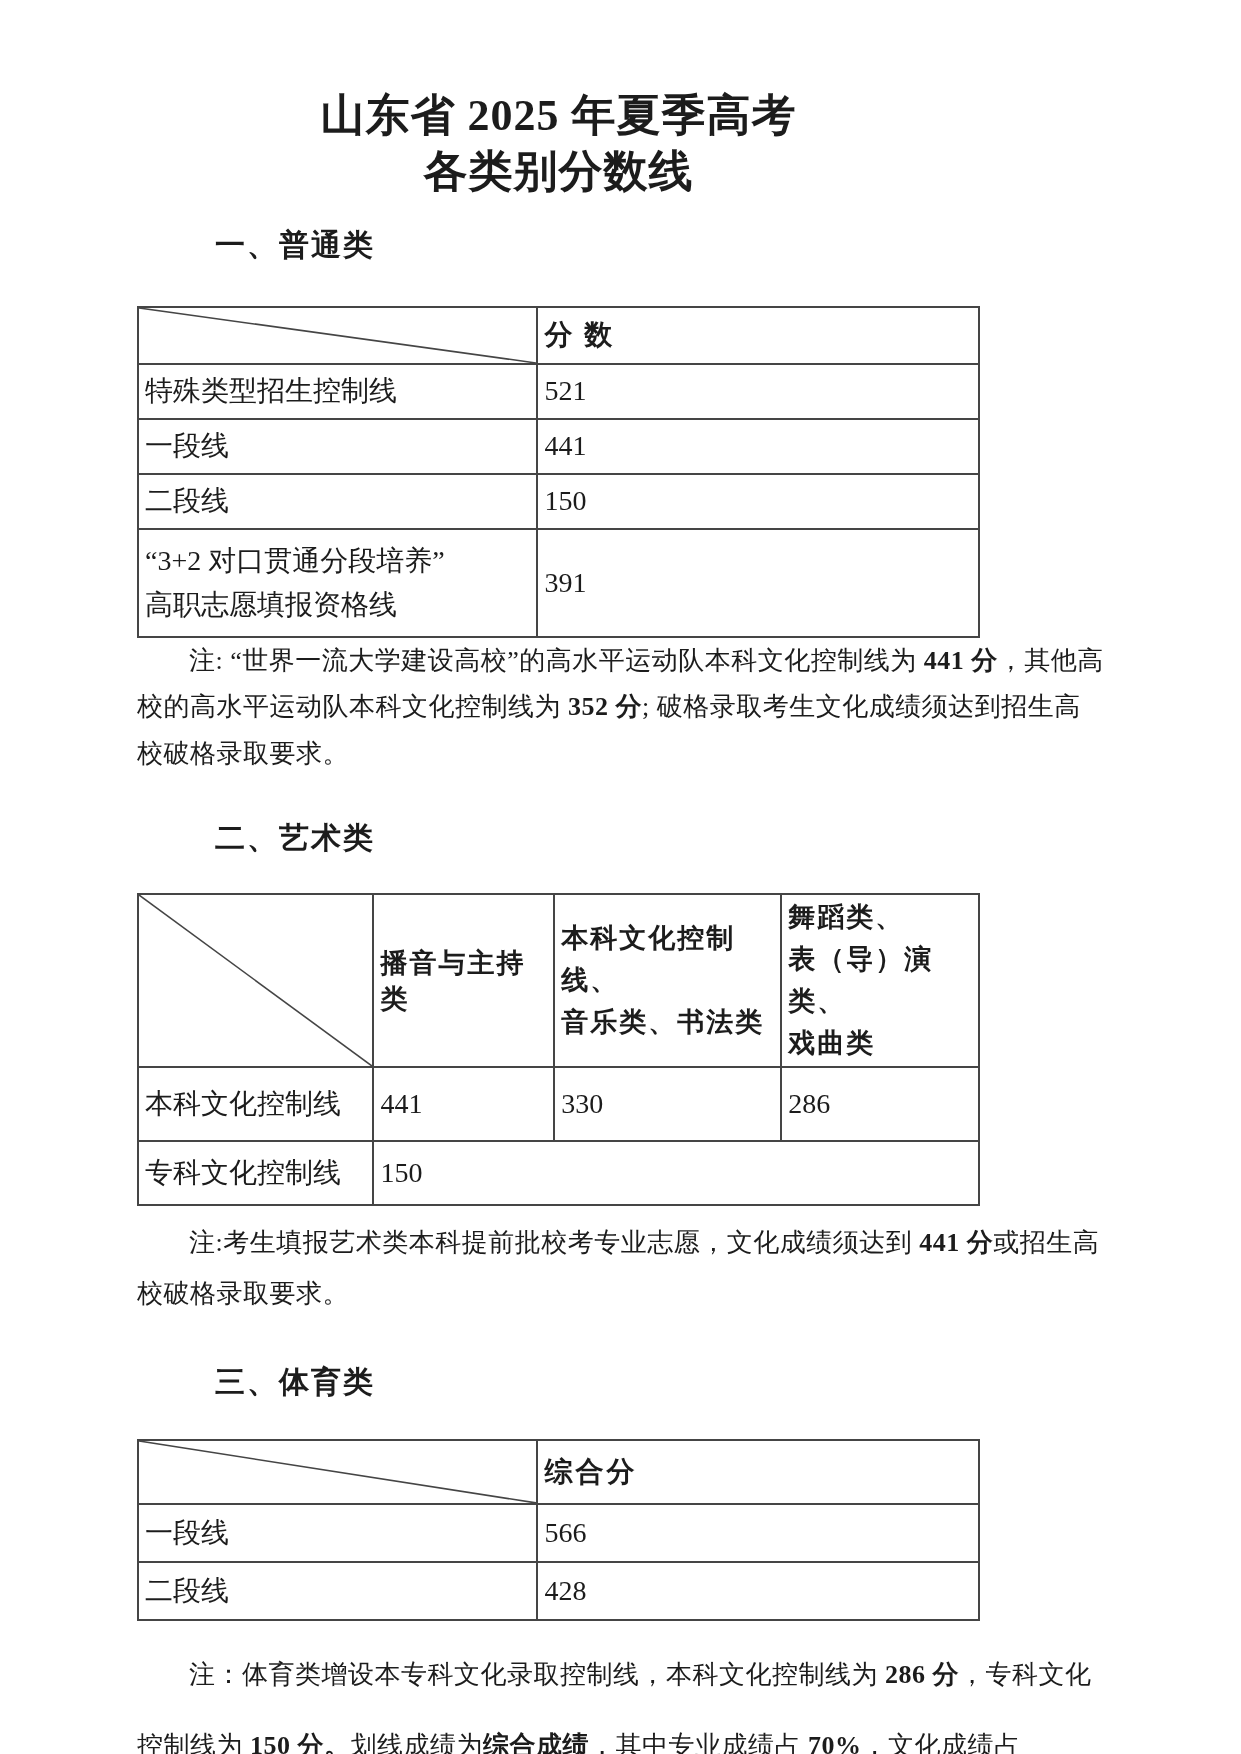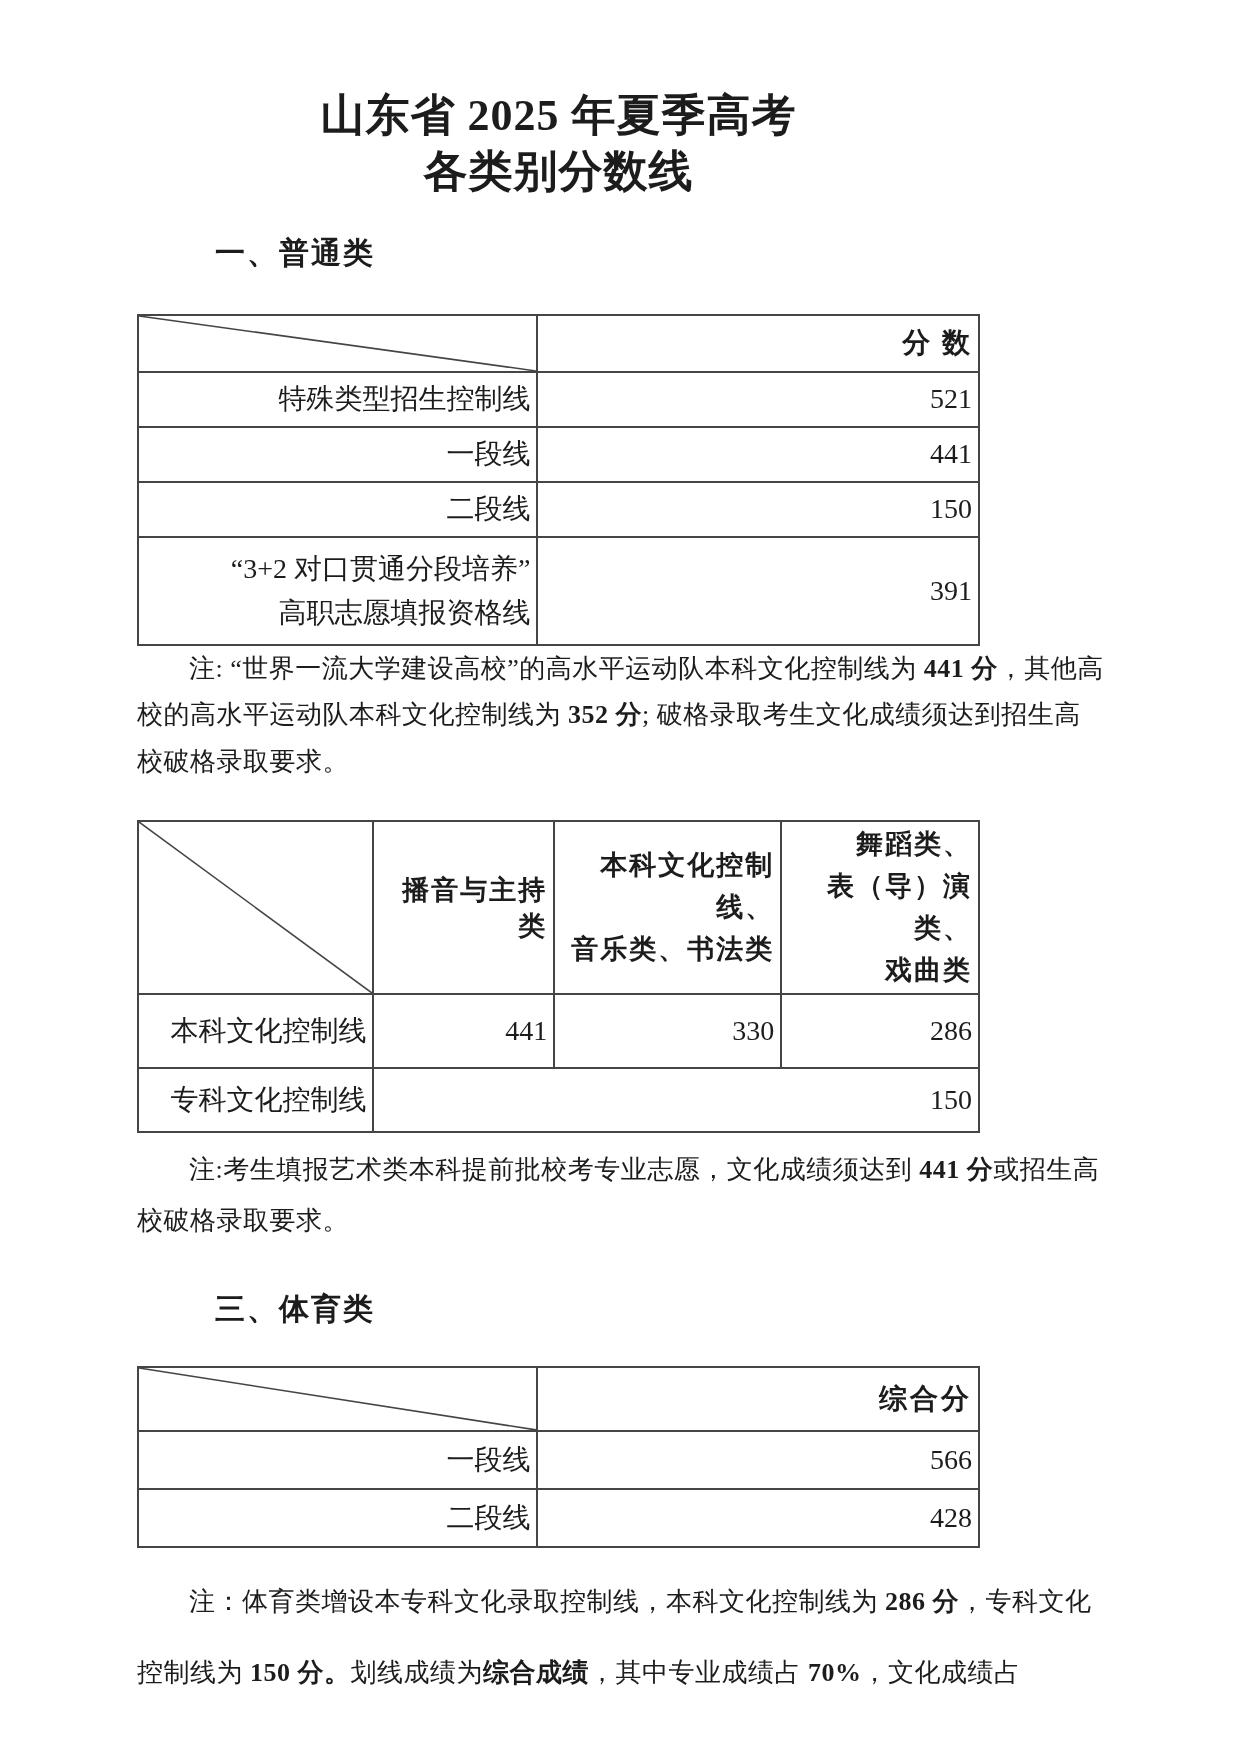--- a/index.html
+++ b/index.html
@@ -24,32 +24,32 @@
   }
 
   h2.section-heading {
     margin: 0;
     padding-left: 78px;
     font-family: "Liberation Sans", "DejaVu Sans", sans-serif;
     font-size: 30px;
     font-weight: bold;
     letter-spacing: 2px;
   }
-  #heading-general { margin-top: 32px; }
+  #heading-general { margin-top: 24px; }
   #heading-arts    { margin-top: 40px; }
   #heading-sports  { margin-top: 42px; }
 
   table.score-table {
     border-collapse: collapse;
     width: 843px;
     table-layout: fixed;
   }
   table.score-table td {
     border: 2px solid #454545;
-    text-align: right;
+    text-align: left;
     vertical-align: middle;
     font-size: 28px;
     padding: 2px 6px;
     box-sizing: border-box;
   }
   td.head-cell {
     font-family: "Liberation Sans", "DejaVu Sans", sans-serif;
     font-weight: bold;
     letter-spacing: 2px;
   }
@@ -125,20 +125,21 @@
     <tr class="r-tall">
       <td class="multiline">“3+2 对口贯通分段培养”
 高职志愿填报资格线</td>
       <td>391</td>
     </tr>
   </tbody>
     </table>
 
   <p class="note" id="note-general"><span>注: “世界一流大学建设高校”的高水平运动队本科文化控制线为 </span><span class="b">441 分</span><span>，其他高校的高水平运动队本科文化控制线为 </span><span class="b">352 分</span><span>; 破格录取考生文化成绩须达到招生高校破格录取要求。</span></p>
 
+  <h2 class="section-heading" id="heading-arts">二、艺术类</h2>
 
   <table class="score-table" id="arts-table">
     <colgroup>
         <col style="width:28%">
         <col style="width:21.5%">
         <col style="width:27%">
         <col style="width:23.5%">
       </colgroup>
     <tbody>
         <tr class="hdr">

